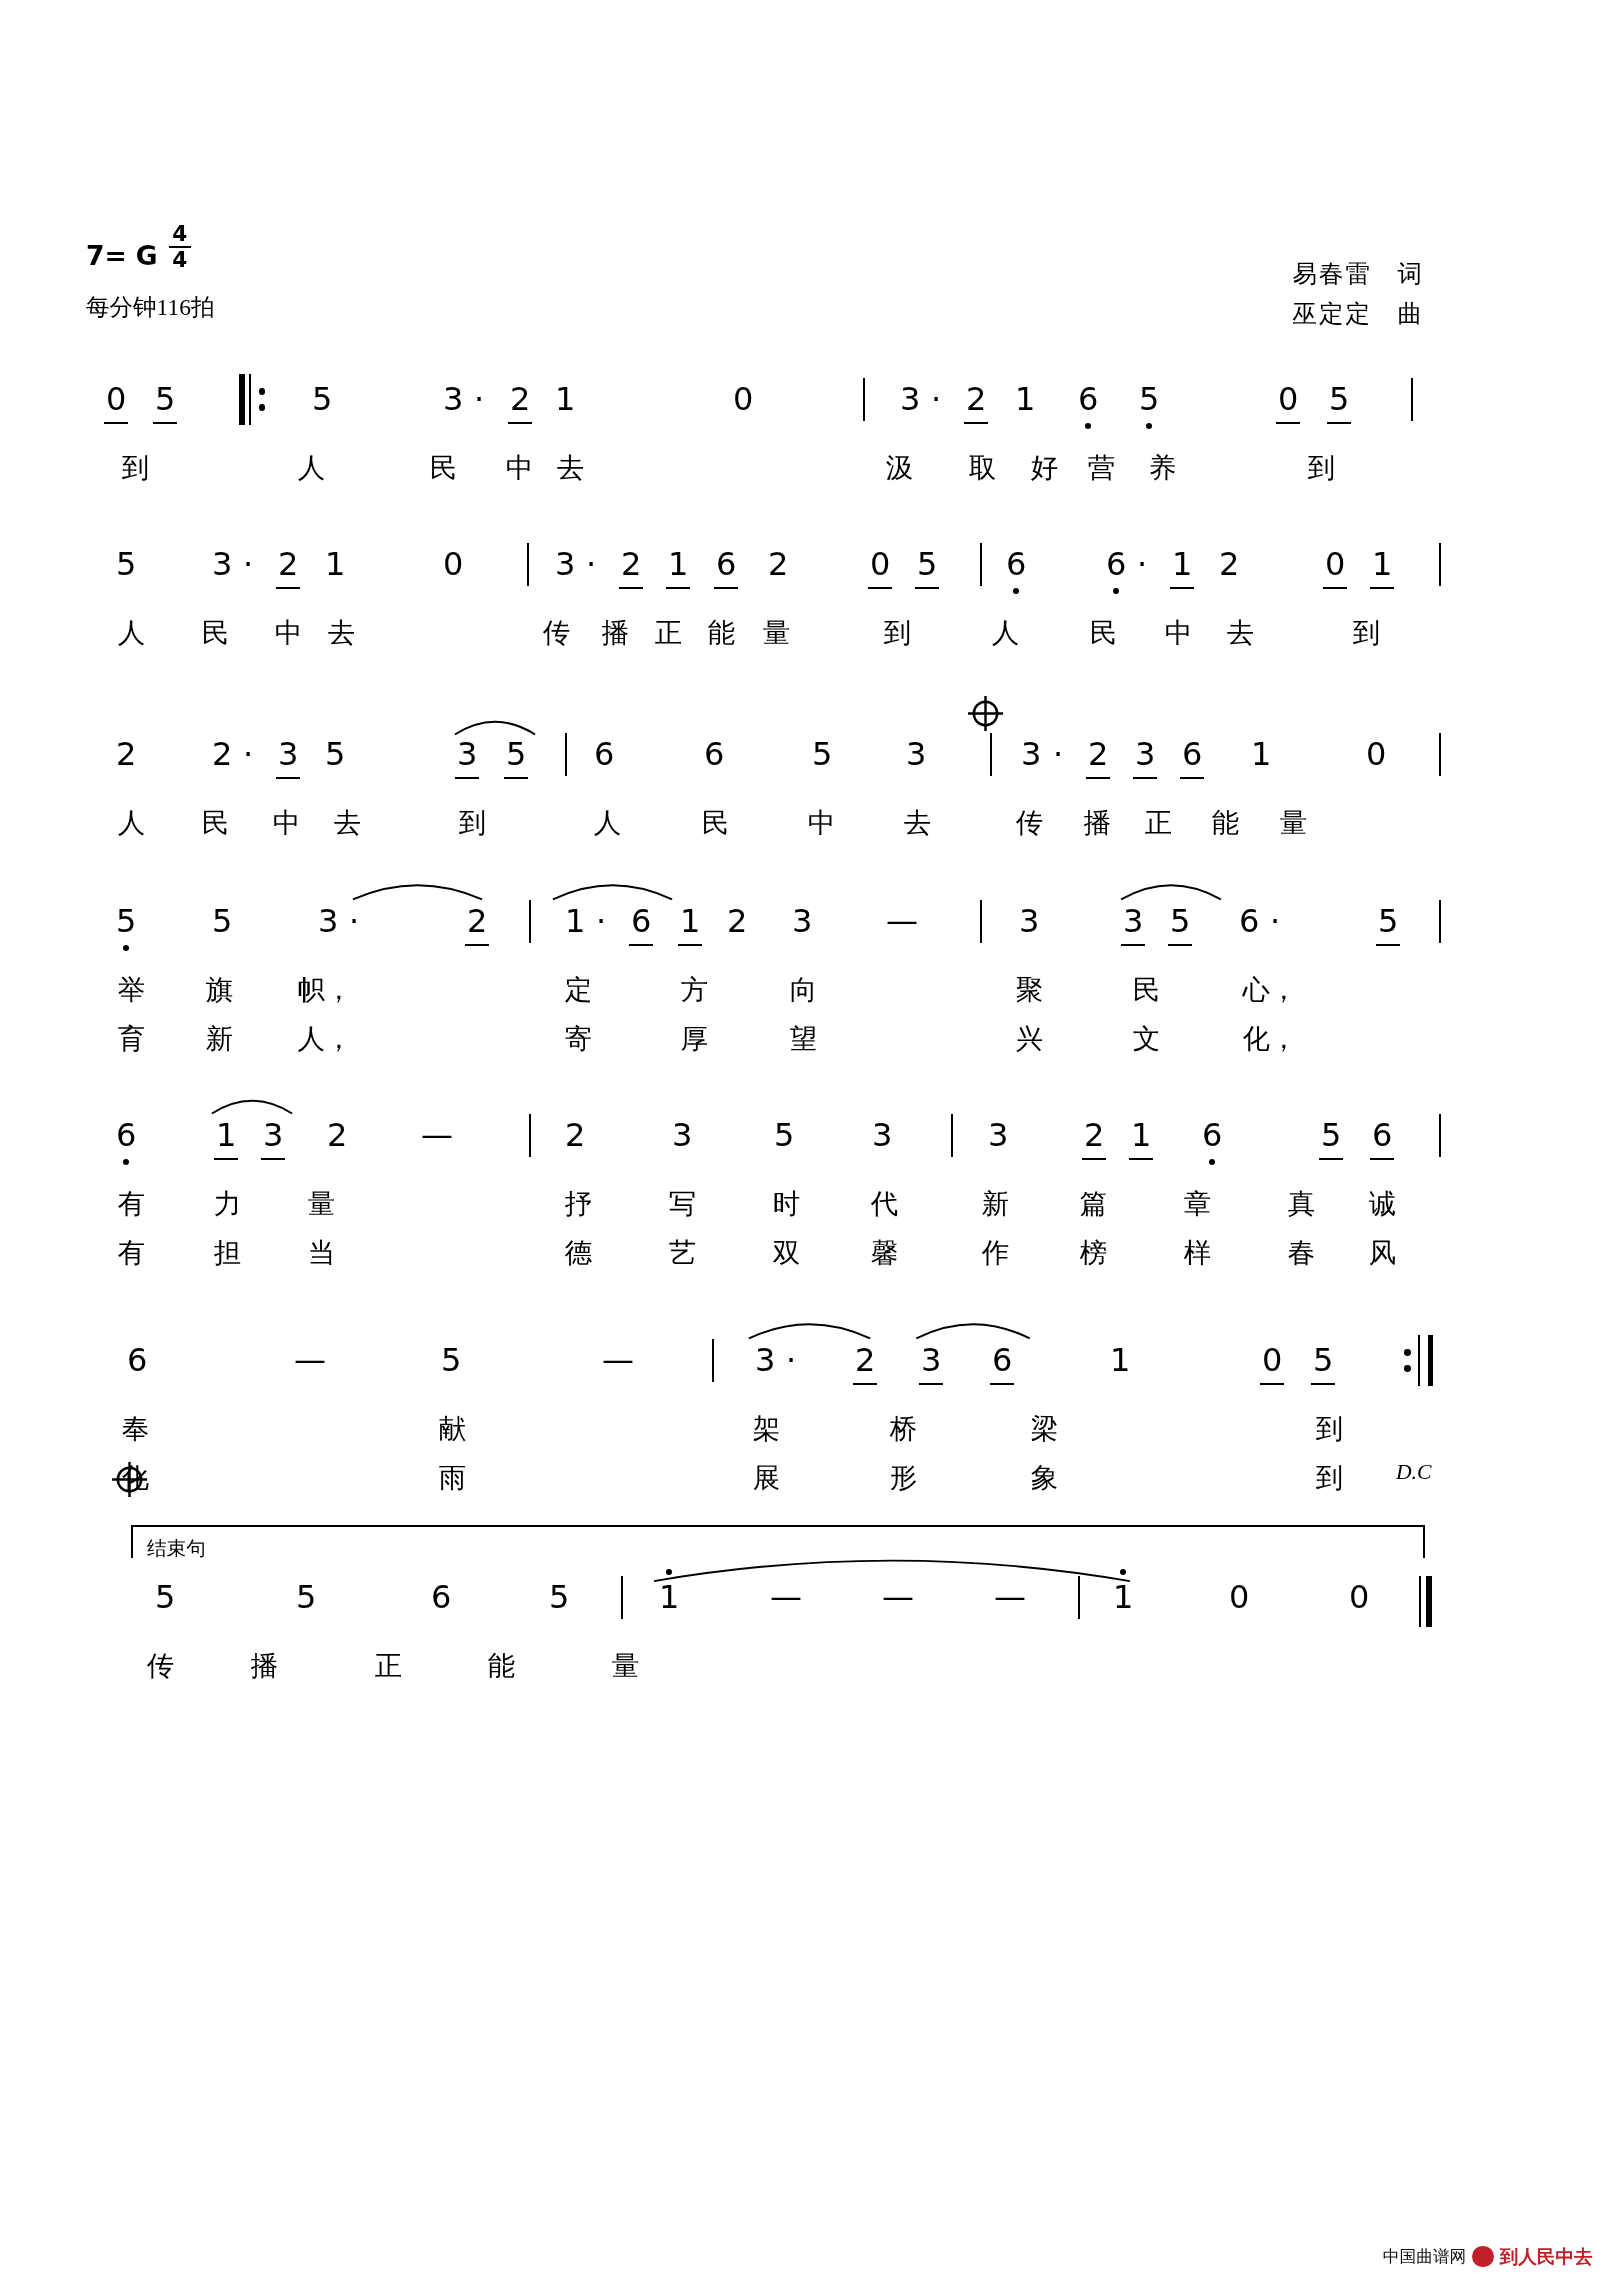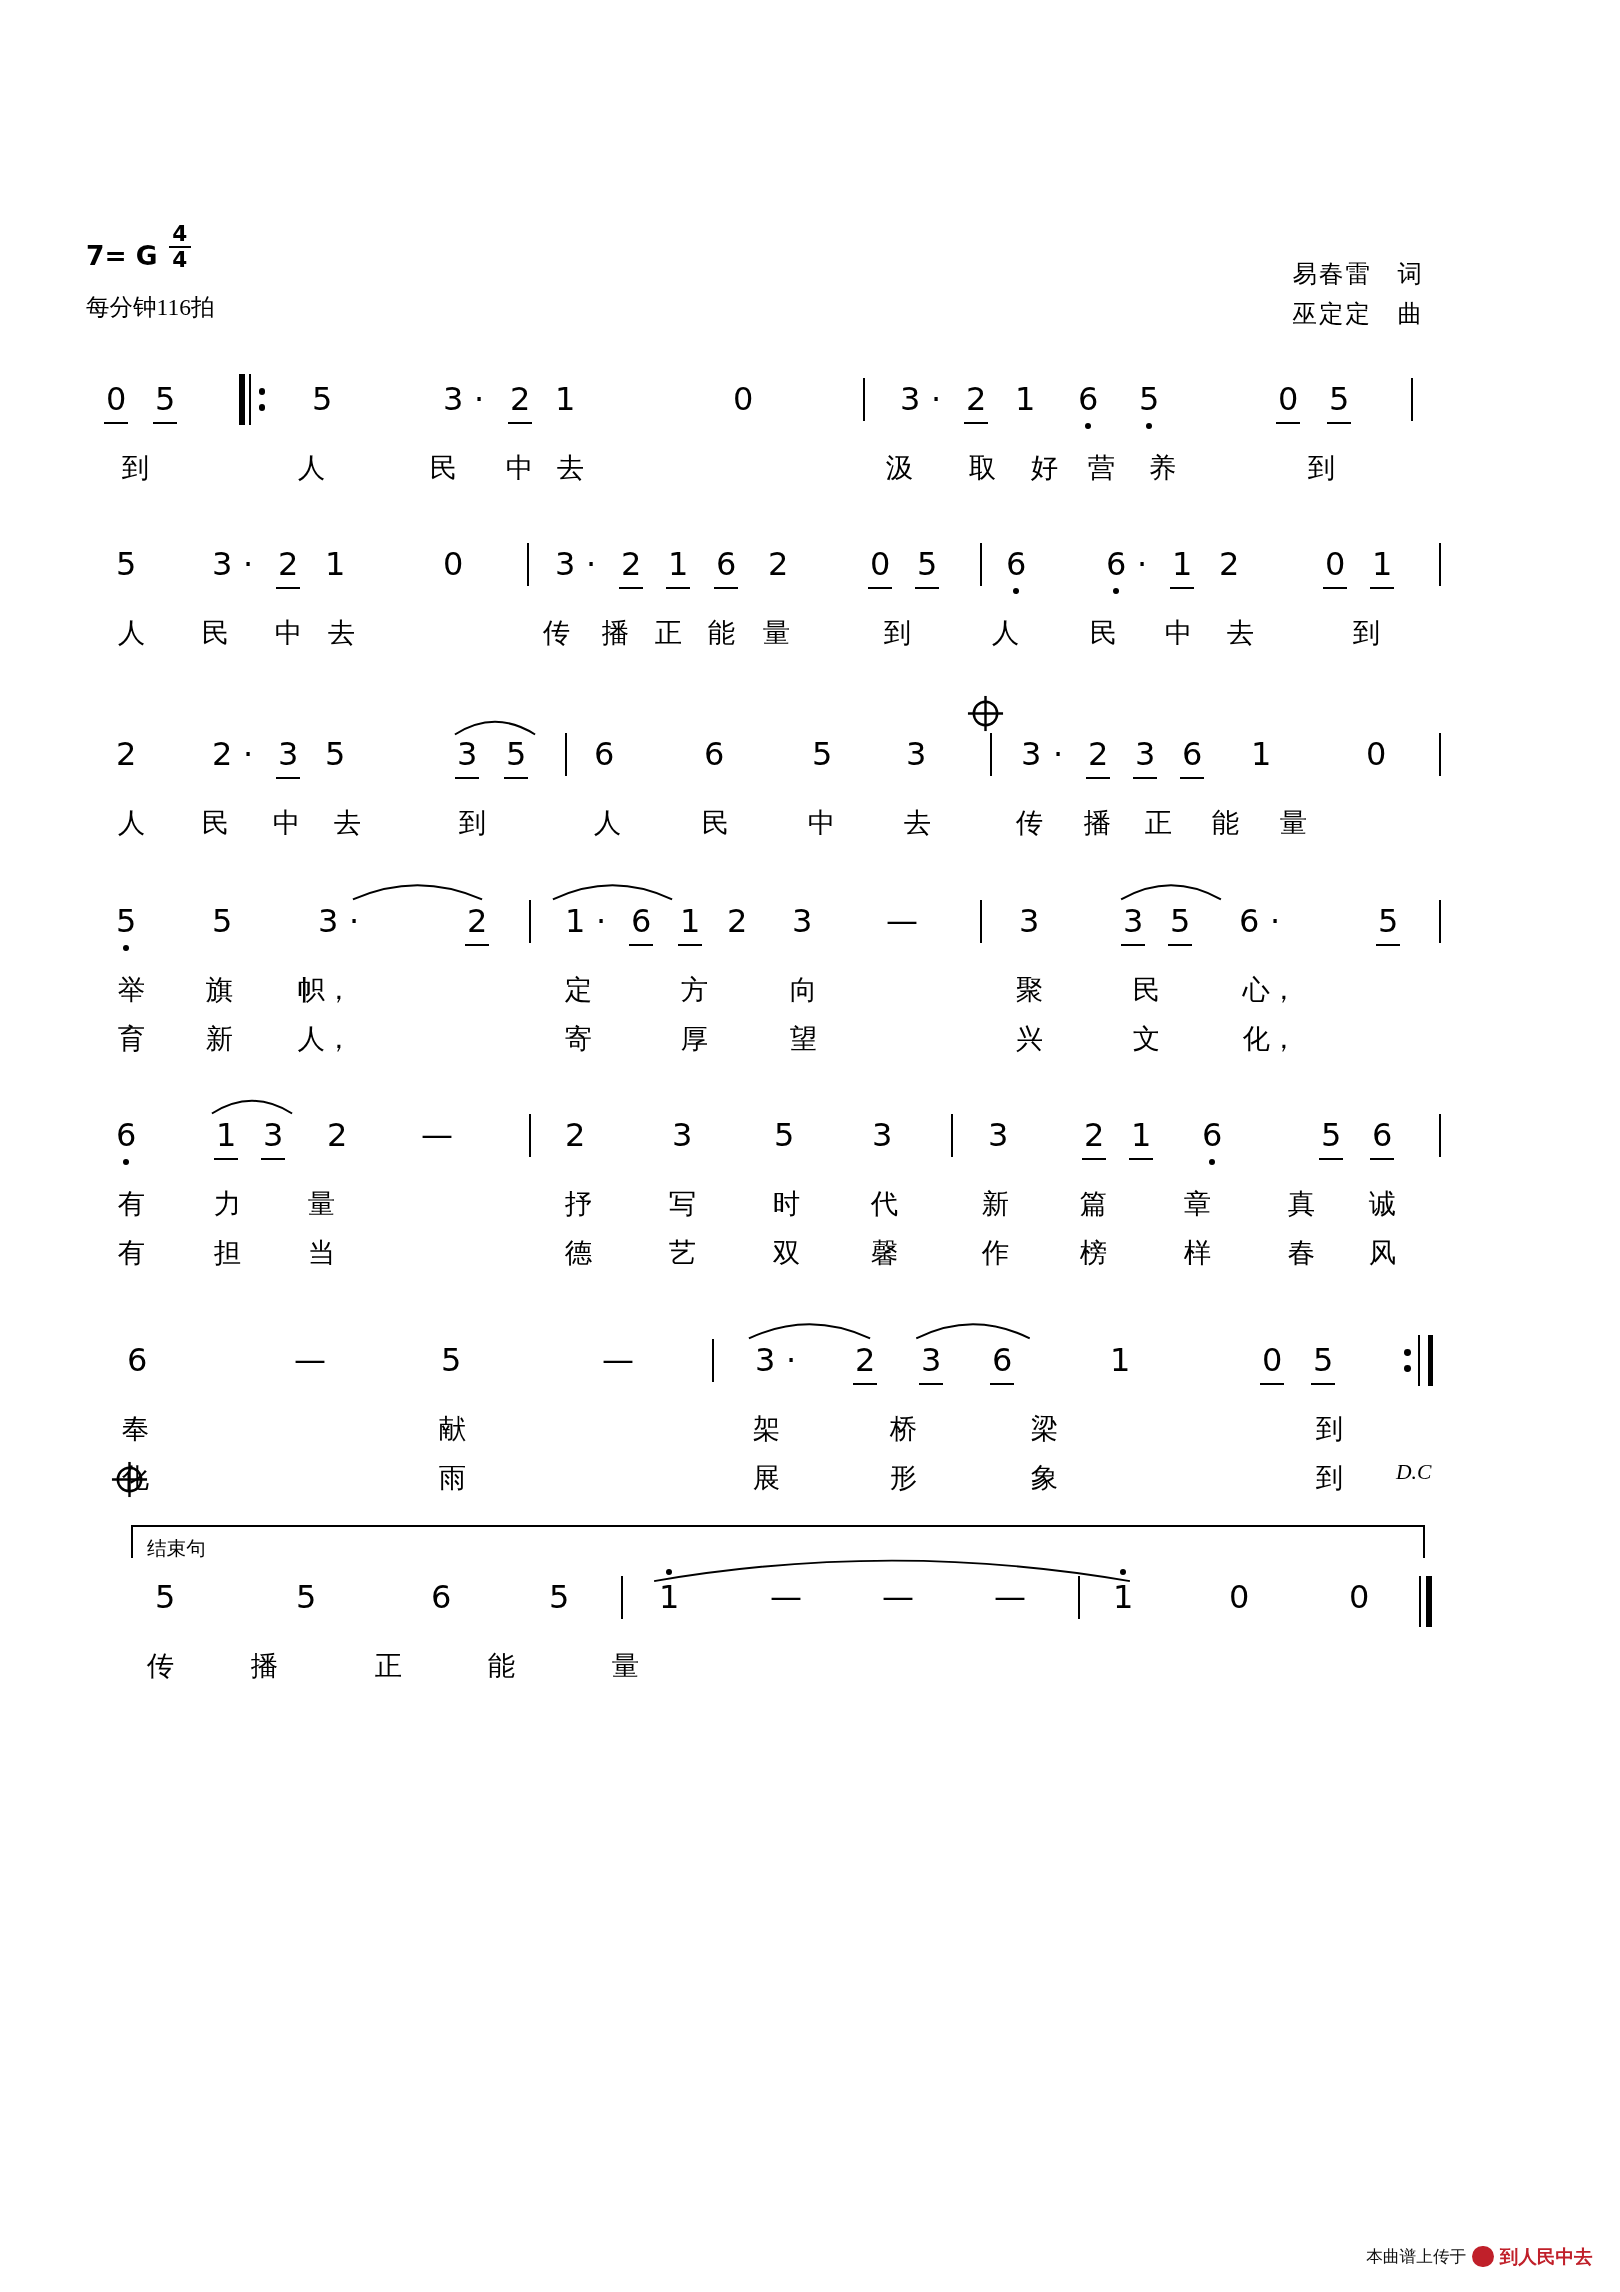--- a/index.html
+++ b/index.html
@@ -536,19 +536,19 @@
       </div>
     </div>
     <div class="lyric" style="left:131px;top:90px;width:59px;">传</div>
     <div class="lyric" style="left:235px;top:90px;width:59px;">播</div>
     <div class="lyric" style="left:359px;top:90px;width:59px;">正</div>
     <div class="lyric" style="left:472px;top:90px;width:59px;">能</div>
     <div class="lyric" style="left:596px;top:90px;width:59px;">量</div>
   </div>
 
   <div class="footer">
-    <span>本曲谱上传于</span>
+    <span>中国曲谱网</span>
     <span class="logo"></span>
     <span class="brand">到人民中去</span>
   </div>
 
 </div>
 
 
 </body></html>

